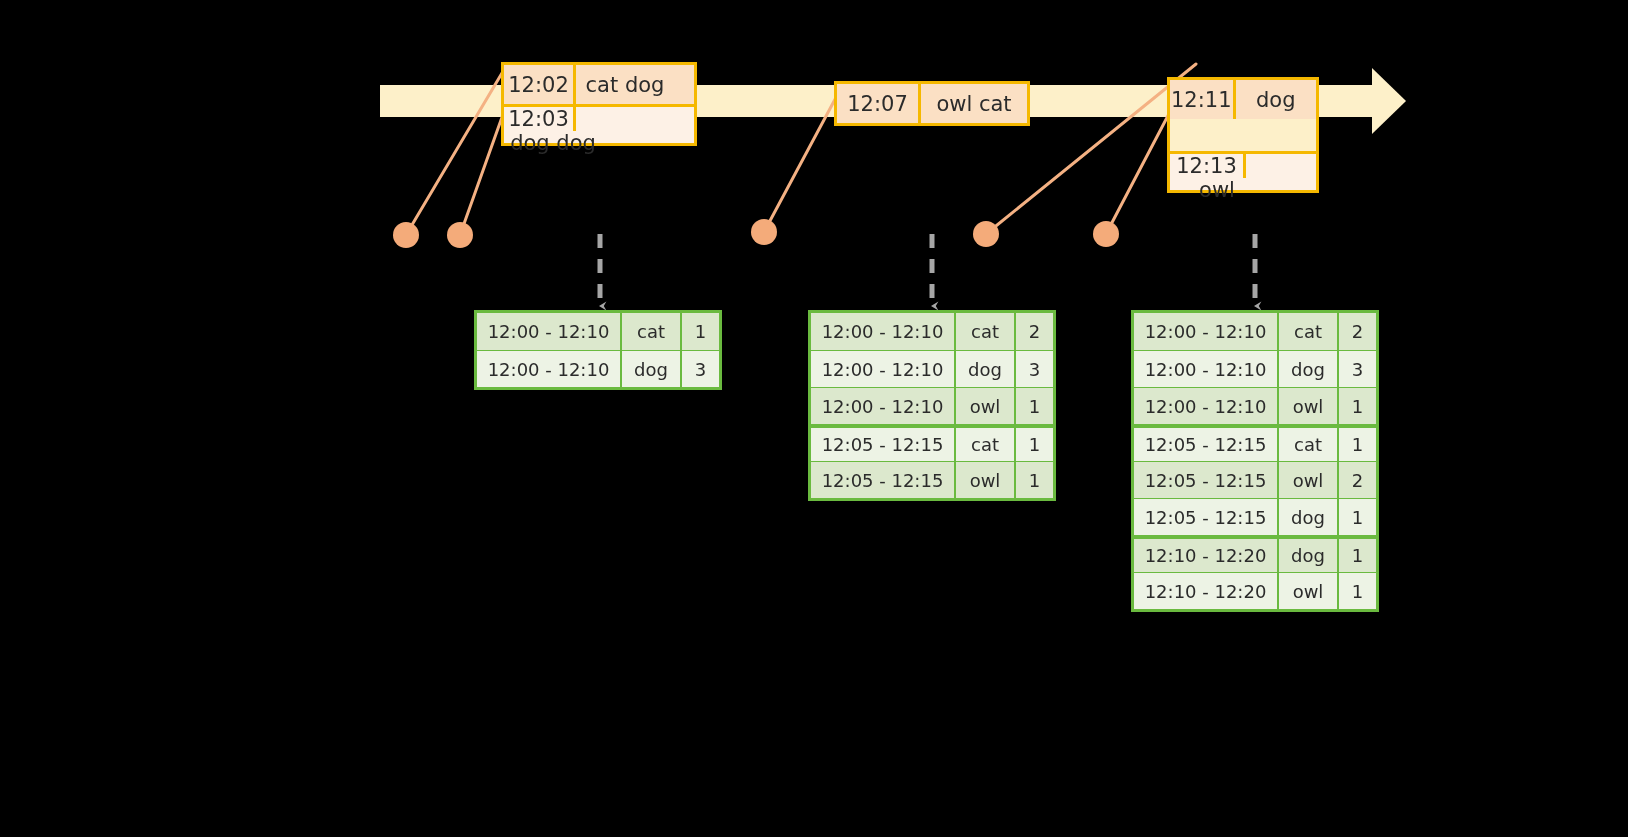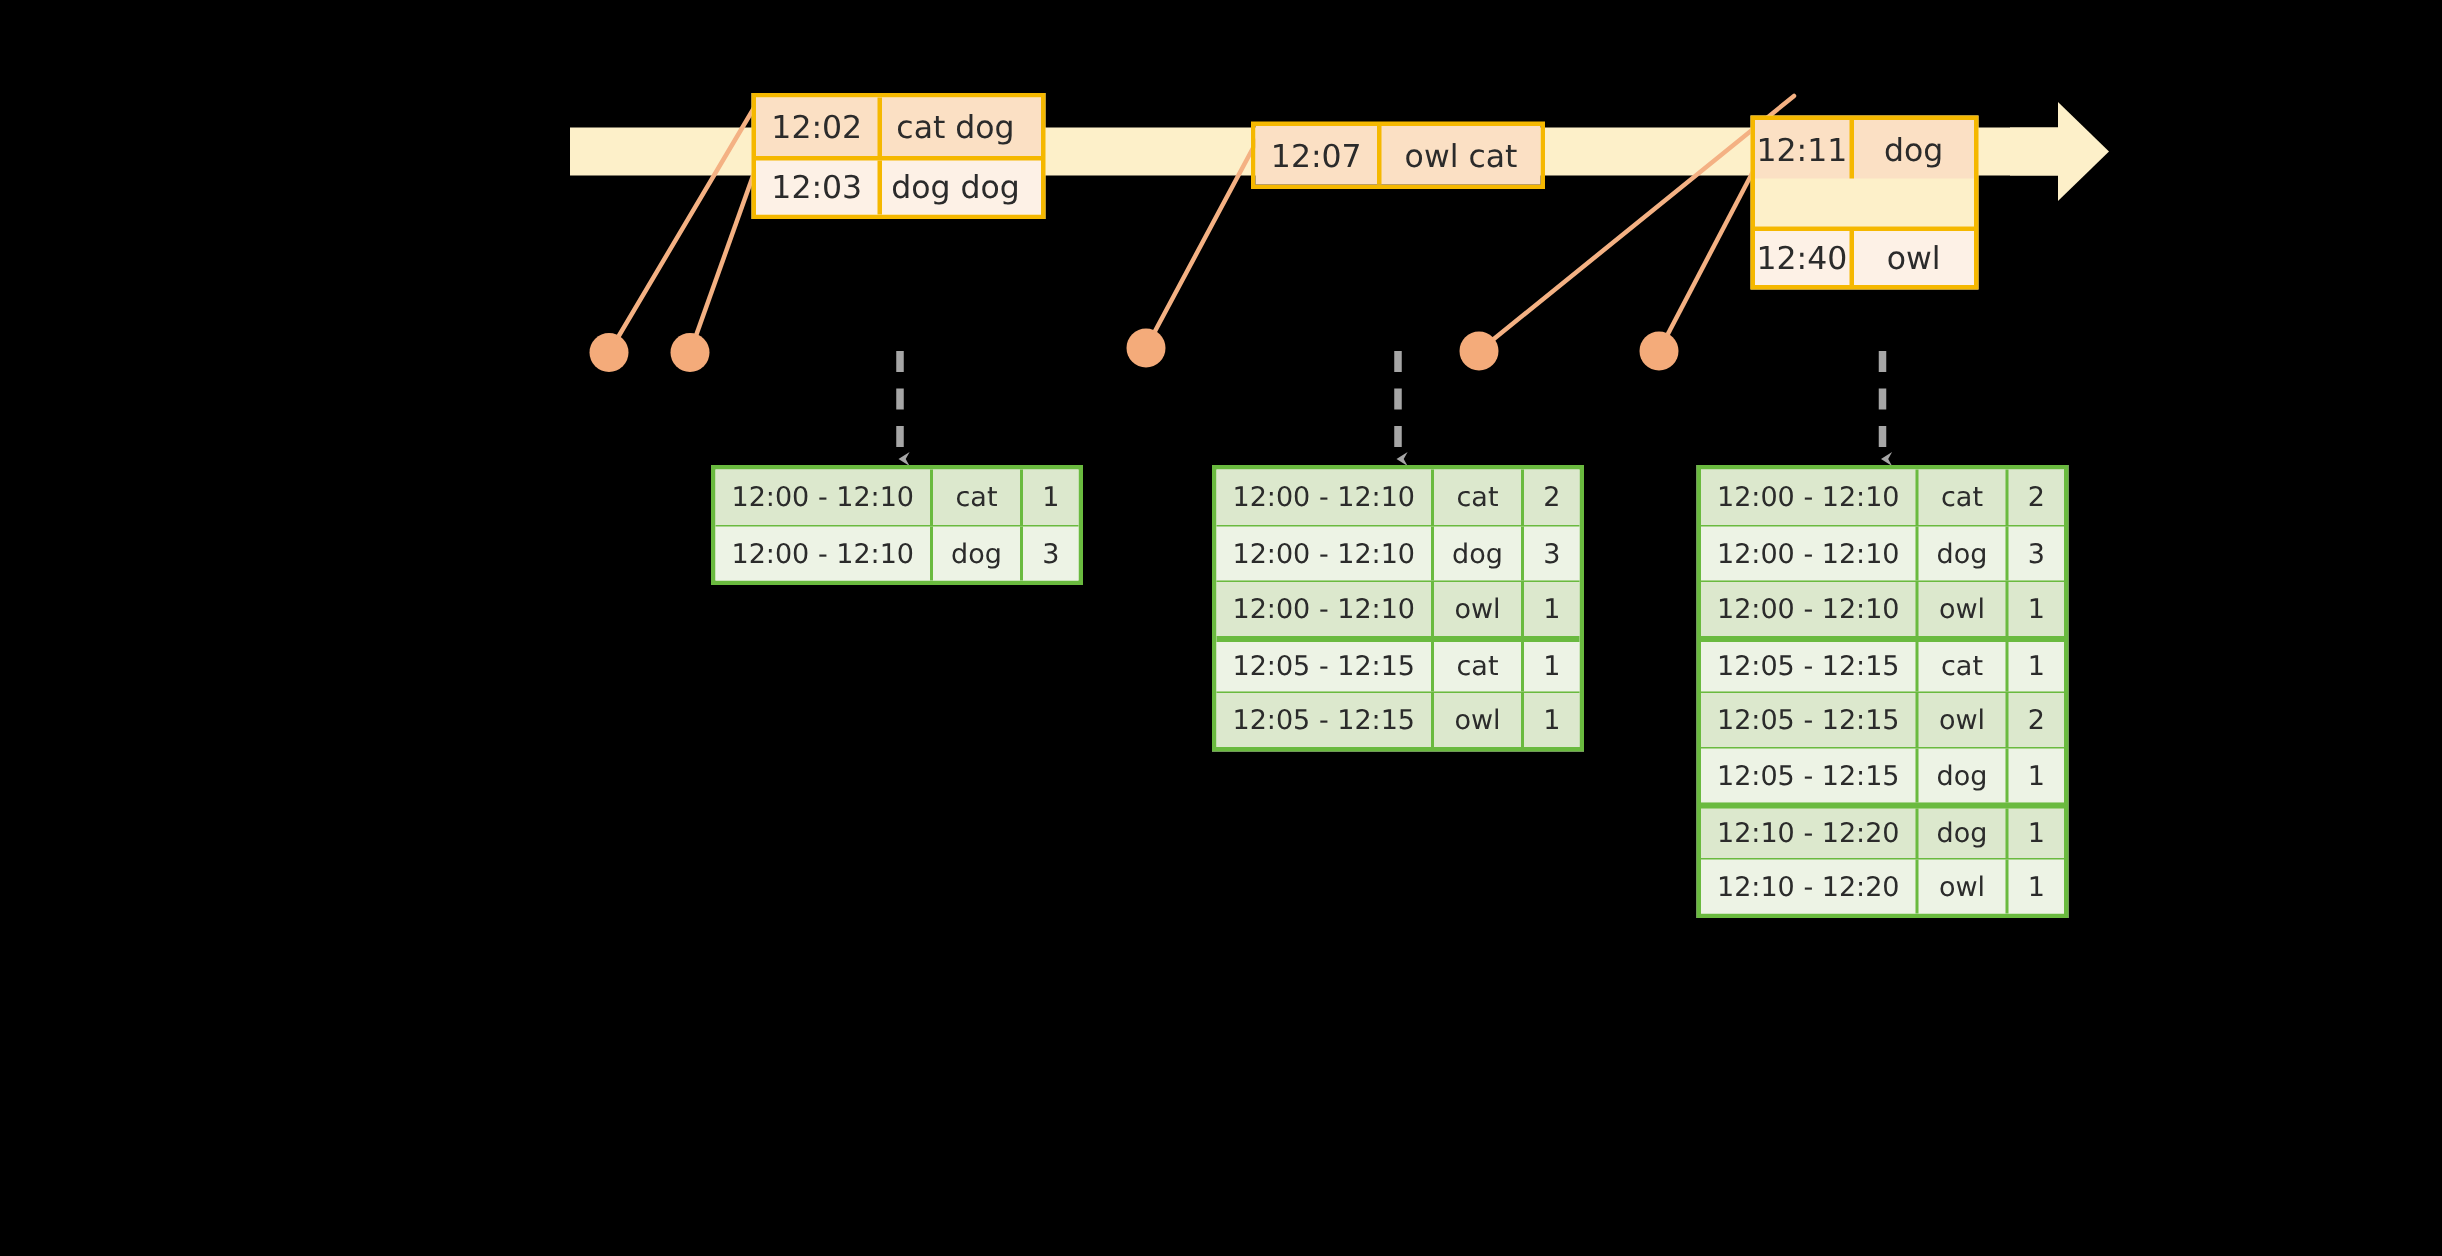--- a/index.html
+++ b/index.html
@@ -32,36 +32,36 @@
     flex-direction:column;
     background:#fdf0c9;
   }
   .event-row{
     display:flex;
     height:39px;
     box-sizing:border-box;
   }
   .event-row + .event-row{border-top:3px solid #f5b800;}
   .event-row.tint-a{background:#fbe0c4;}
-  .event-row.tint-b{background:#fdf1e6;}
+  .event-row.tint-b{background:#fdf1e6;flex-direction:column;}
   .ev-time{
     box-sizing:border-box;
     display:flex;align-items:center;justify-content:center;
     font-size:21px;color:#2b2b2b;
     border-right:3px solid #f5b800;
   }
   .ev-val{
     box-sizing:border-box;
     display:flex;align-items:center;justify-content:center;
     font-size:21px;color:#2b2b2b;
   }
 
   
   #event-box-1{left:501px;top:62px;width:196px;}
-  #event-box-1 .ev-time{width:84px;}
+  #event-box-1 .ev-time{width:72px;}
   #event-box-1 .ev-val{width:98px;border-radius:13px;}
   
   #event-box-2{left:834px;top:81px;width:196px;justify-content:center;}
   #event-box-2 .ev-time{width:84px;}
   #event-box-2 .ev-val{width:106px;}
   
   #event-box-3{left:1167px;top:77px;width:152px;gap:32px;}
   #event-box-3 .ev-time{width:76px;}
   #event-box-3 .ev-val{width:94px;}
 
@@ -163,21 +163,21 @@
       <div class="ev-val">owl cat</div>
     </div>
   </div>
 
   <div class="event-box" id="event-box-3">
     <div class="event-row tint-a">
       <div class="ev-time">12:11</div>
       <div class="ev-val">dog</div>
     </div>
     <div class="event-row tint-b">
-      <div class="ev-time">12:40</div>
+      <div class="ev-time">12:13</div>
       <div class="ev-val">owl</div>
     </div>
   </div>
 
   <div class="result-table" id="result-table-1">
       <div class="rt-row shade">
         <div class="rt-cell c-range">12:00 - 12:10</div>
         <div class="rt-cell c-word">cat</div>
         <div class="rt-cell c-count last">1</div>
       </div>

